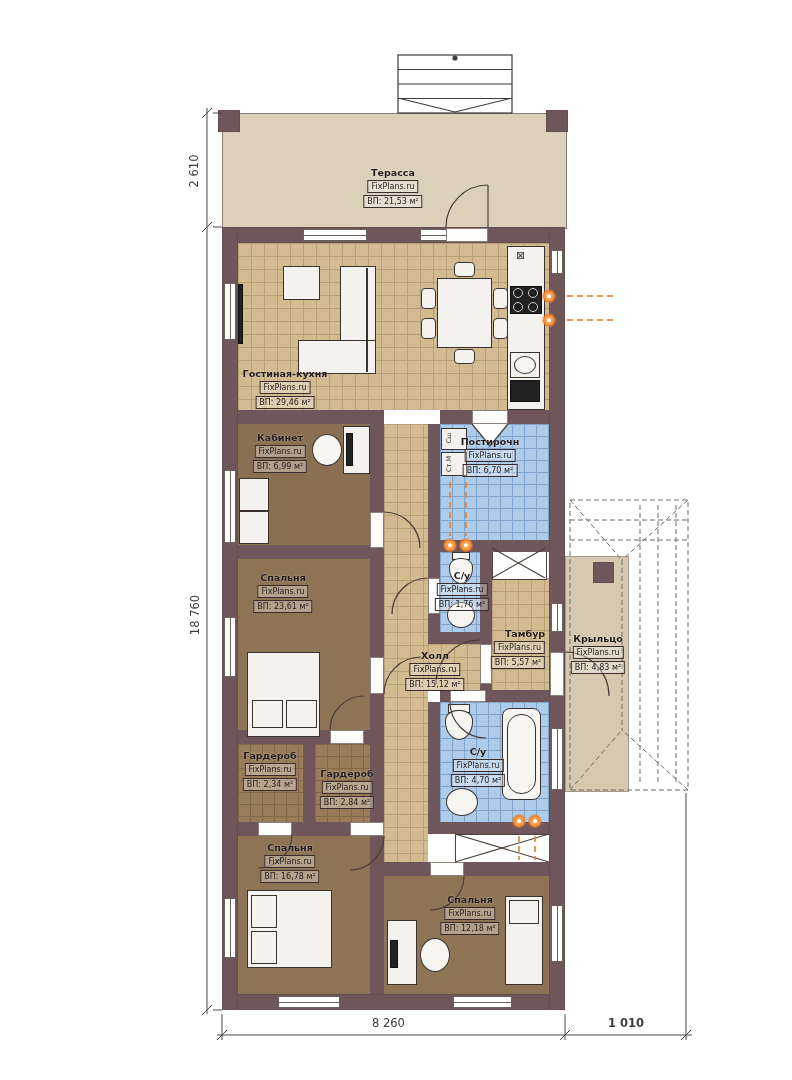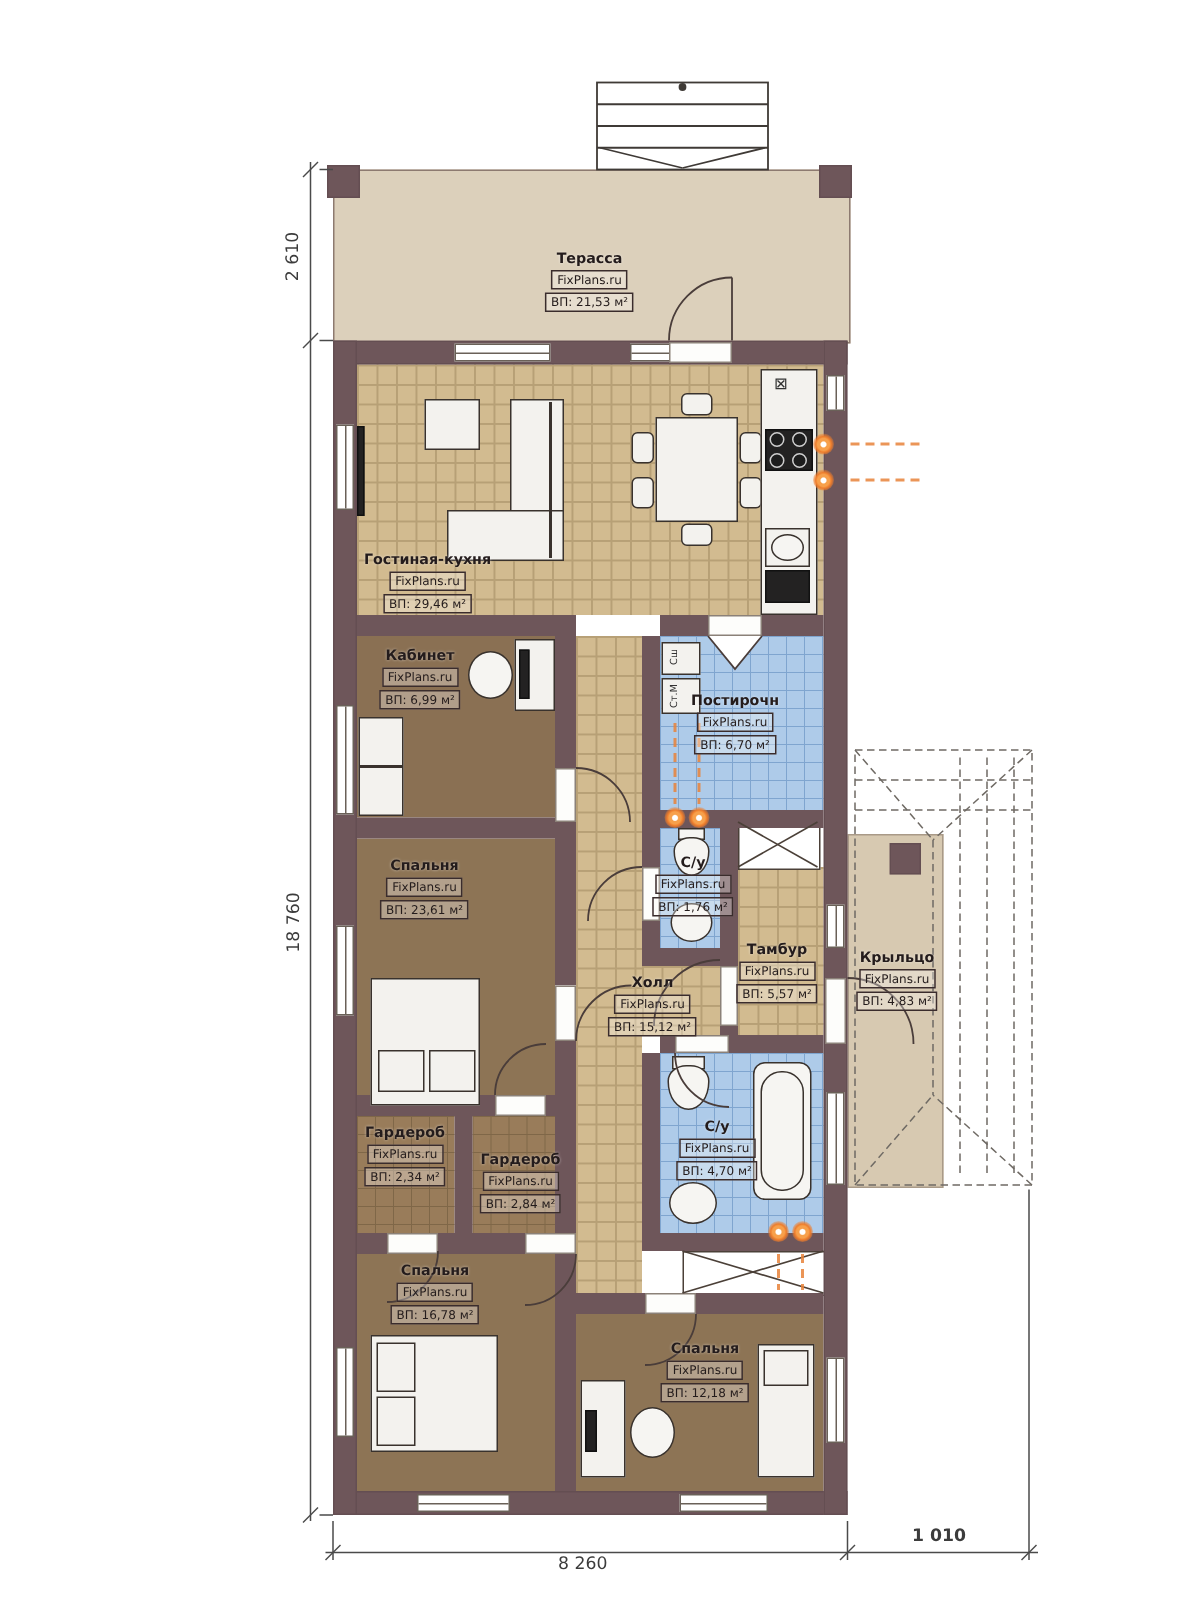--- a/index.html
+++ b/index.html
@@ -296,41 +296,41 @@
   <div class="rlabel" style="left:285px;top:368px;">
     <div class="rname">Гостиная-кухня</div>
     <div class="rbox">FixPlans.ru</div>
     <div class="rbox">ВП: 29,46 м²</div>
   </div>
   <div class="rlabel" style="left:280px;top:432px;">
     <div class="rname">Кабинет</div>
     <div class="rbox">FixPlans.ru</div>
     <div class="rbox">ВП: 6,99 м²</div>
   </div>
-  <div class="rlabel" style="left:490px;top:462px;align-items:center;">
+  <div class="rlabel" style="left:490px;top:436px;align-items:center;">
     <div class="rname">Постирочн</div>
     <div class="rbox">FixPlans.ru</div>
     <div class="rbox">ВП: 6,70 м²</div>
   </div>
   <div class="rlabel" style="left:283px;top:572px;">
     <div class="rname">Спальня</div>
     <div class="rbox">FixPlans.ru</div>
     <div class="rbox">ВП: 23,61 м²</div>
   </div>
   <div class="rlabel" style="left:462px;top:570px;">
     <div class="rname">С/у</div>
     <div class="rbox">FixPlans.ru</div>
     <div class="rbox">ВП: 1,76 м²</div>
   </div>
   <div class="rlabel" style="left:435px;top:650px;">
     <div class="rname">Холл</div>
     <div class="rbox">FixPlans.ru</div>
     <div class="rbox">ВП: 15,12 м²</div>
   </div>
-  <div class="rlabel" style="left:518px;top:628px;">
+  <div class="rlabel" style="left:518px;top:628px;align-items:flex-end;">
     <div class="rname">Тамбур</div>
     <div class="rbox">FixPlans.ru</div>
     <div class="rbox">ВП: 5,57 м²</div>
   </div>
   <div class="rlabel" style="left:598px;top:633px;">
     <div class="rname">Крыльцо</div>
     <div class="rbox">FixPlans.ru</div>
     <div class="rbox">ВП: 4,83 м²</div>
   </div>
   <div class="rlabel" style="left:270px;top:750px;">
@@ -354,16 +354,16 @@
     <div class="rbox">ВП: 16,78 м²</div>
   </div>
   <div class="rlabel" style="left:470px;top:894px;">
     <div class="rname">Спальня</div>
     <div class="rbox">FixPlans.ru</div>
     <div class="rbox">ВП: 12,18 м²</div>
   </div>
 
   <div class="dim v" style="left:178px;top:164px;">2 610</div>
   <div class="dim v" style="left:175px;top:608px;">18 760</div>
-  <div class="dim" style="left:372px;top:1016px;margin-top:19px;">8 260</div>
+  <div class="dim" style="left:372px;top:1016px;">8 260</div>
   <div class="dim" style="left:608px;top:1016px;font-weight:bold;">1 010</div>
 
 </div>
 
 </body></html>

